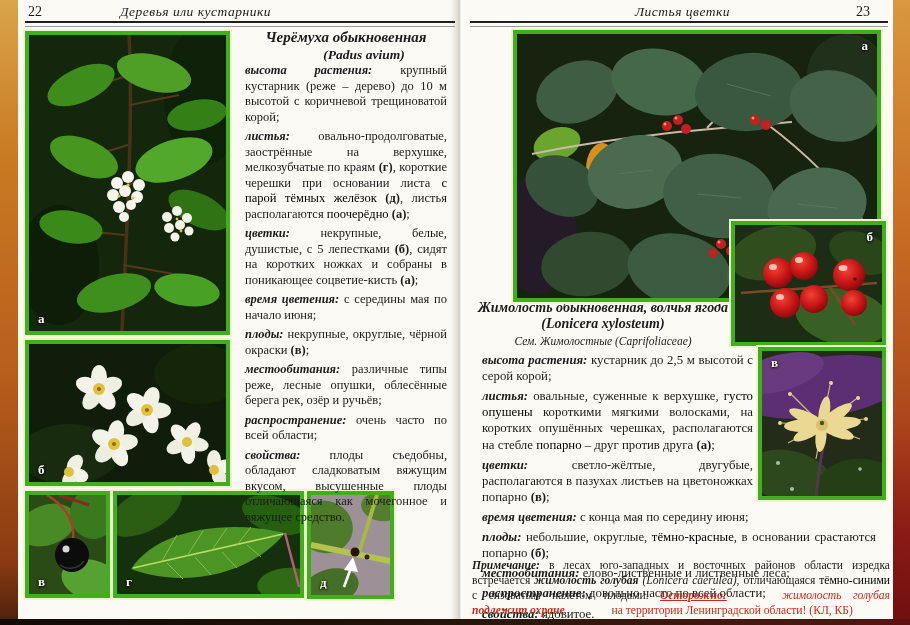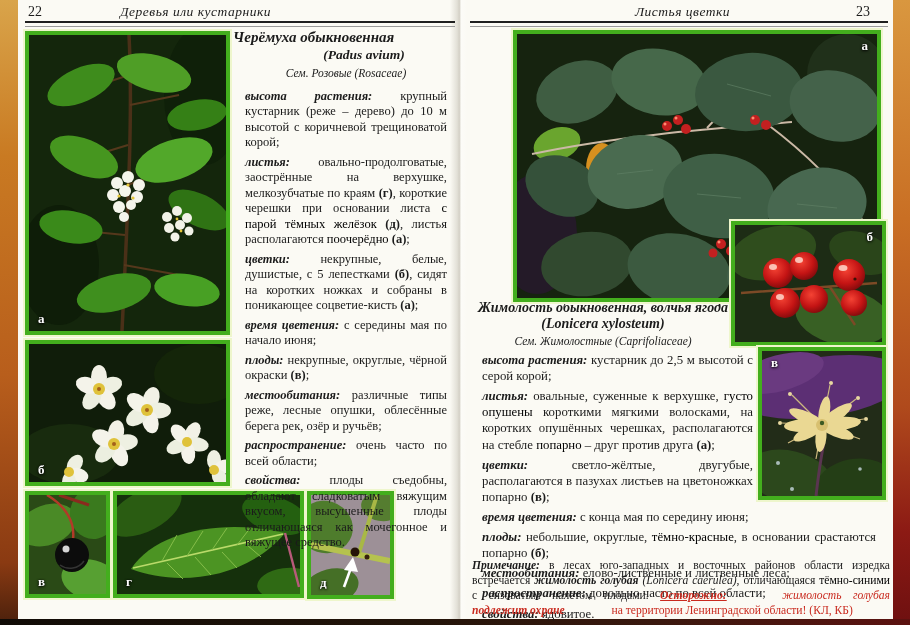--- a/index.html
+++ b/index.html
@@ -29,21 +29,21 @@
 
   
   .photo{position:absolute;border:4px solid #43ae1d;outline:2px solid #eef6cc;background:#16230f;box-sizing:border-box;}
   .photo svg{display:block;width:100%;height:100%;}
   .plabel{position:absolute;color:#fff;font-weight:700;font-size:13px;line-height:1;
     text-shadow:0 1px 3px rgba(0,0,0,.95),0 0 2px rgba(0,0,0,.8);}
   .pl-bl{left:9px;bottom:6px;} .pl-tr{right:9px;top:5px;} .pl-tl{left:9px;top:5px;}
 
   
   .textcol-left{position:absolute;left:233px;top:28px;width:226px;font-size:12.5px;line-height:1.24;}
-  .t-line1{font-weight:700;font-style:italic;font-size:15px;}
+  .t-line1{text-align:center;font-weight:700;font-style:italic;font-size:15px;}
   .t-line2{text-align:center;font-weight:700;font-style:italic;font-size:13.5px;padding-left:36px;}
   .t-family{text-align:center;font-style:italic;font-size:11.5px;margin:3px 0 8px;}
   .textcol-left p,.body-right p{margin:0 12px 4px;text-align:justify;}
 
   .title-right{position:absolute;left:468px;top:300px;width:270px;text-align:center;}
   .title-right .t-line1{font-size:14px;}
   .body-right{position:absolute;left:470px;top:352px;width:418px;font-size:12.8px;line-height:1.26;}
   .wrap-spacer{float:right;width:135px;height:150px;}
   .note{position:absolute;left:472px;top:558px;width:418px;font-size:11.6px;line-height:1.3;text-align:justify;}
   .note p{margin:0;}
@@ -232,21 +232,20 @@
         <path d="M33,92 L41,70" stroke="#ffffff" stroke-width="2.6" fill="none"></path>
         <polygon points="42,62 33,75 47,77" fill="#ffffff"></polygon>
       </g>
     </svg>
     <figcaption class="plabel pl-bl">д</figcaption>
   </figure>
 
   <div class="textcol-left">
     <div class="t-line1">Черёмуха обыкновенная</div>
     <div class="t-line2">(Padus avium)</div>
-    <div class="t-family">Сем. Розовые (Rosaceae)</div>
     <div>
         <p><span class="key">высота растения: </span><span>крупный кустарник (реже – дерево) до 10 м высотой с коричневой трещиноватой корой;</span></p>
         <p><span class="key">листья: </span><span>овально-продолговатые, заострённые на верхушке, мелкозубчатые по краям </span><span class="b">(г)</span><span>, короткие черешки при основании листа </span><span class="green">с парой тёмных желёзок</span><span> </span><span class="b">(д)</span><span>, листья располагаются </span><span class="green">поочерёдно</span><span> </span><span class="b">(а)</span><span>;</span></p>
         <p><span class="key">цветки: </span><span>некрупные, белые, душистые, с 5 лепестками </span><span class="b">(б)</span><span>, сидят на коротких ножках и собраны в поникающее соцветие-кисть </span><span class="b">(а)</span><span>;</span></p>
         <p><span class="key">время цветения: </span><span>с середины мая по начало июня;</span></p>
         <p><span class="key">плоды: </span><span>некрупные, округлые, чёрной окраски </span><span class="b">(в)</span><span>;</span></p>
         <p><span class="key">местообитания: </span><span>различные типы реже, лесные опушки, облесённые берега рек, озёр и ручьёв;</span></p>
         <p><span class="key">распространение: </span><span>очень часто по всей области;</span></p>
         <p><span class="key">свойства: </span><span>плоды съедобны, обладают сладковатым вяжущим вкусом, высушенные плоды отличающаяся как мочегонное и вяжущее средство.</span></p>
       </div>

